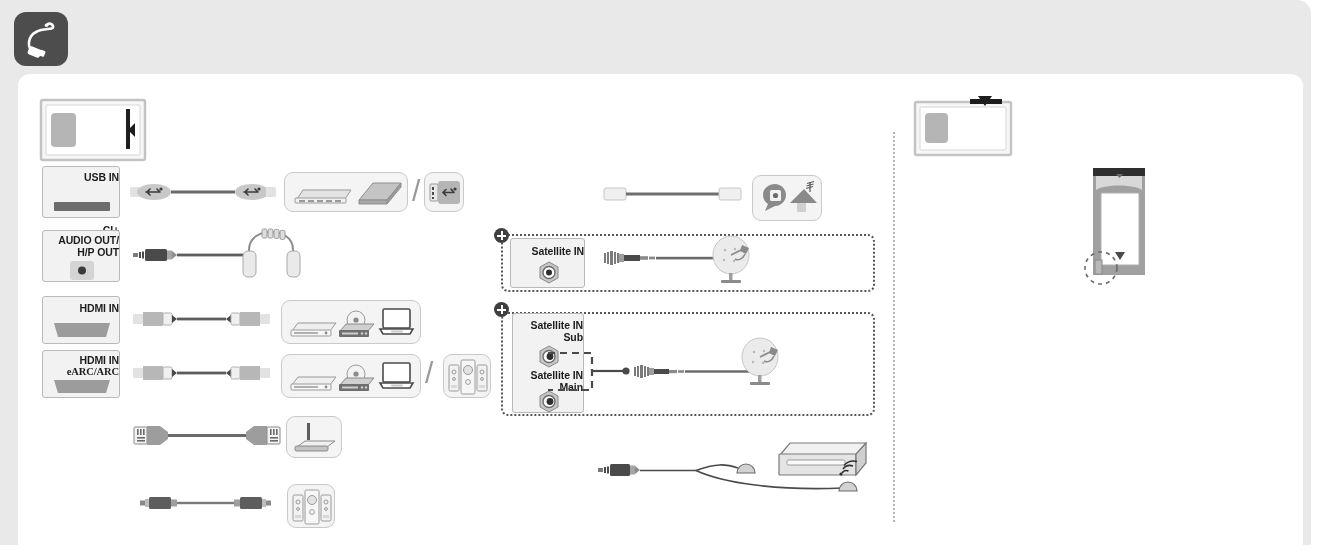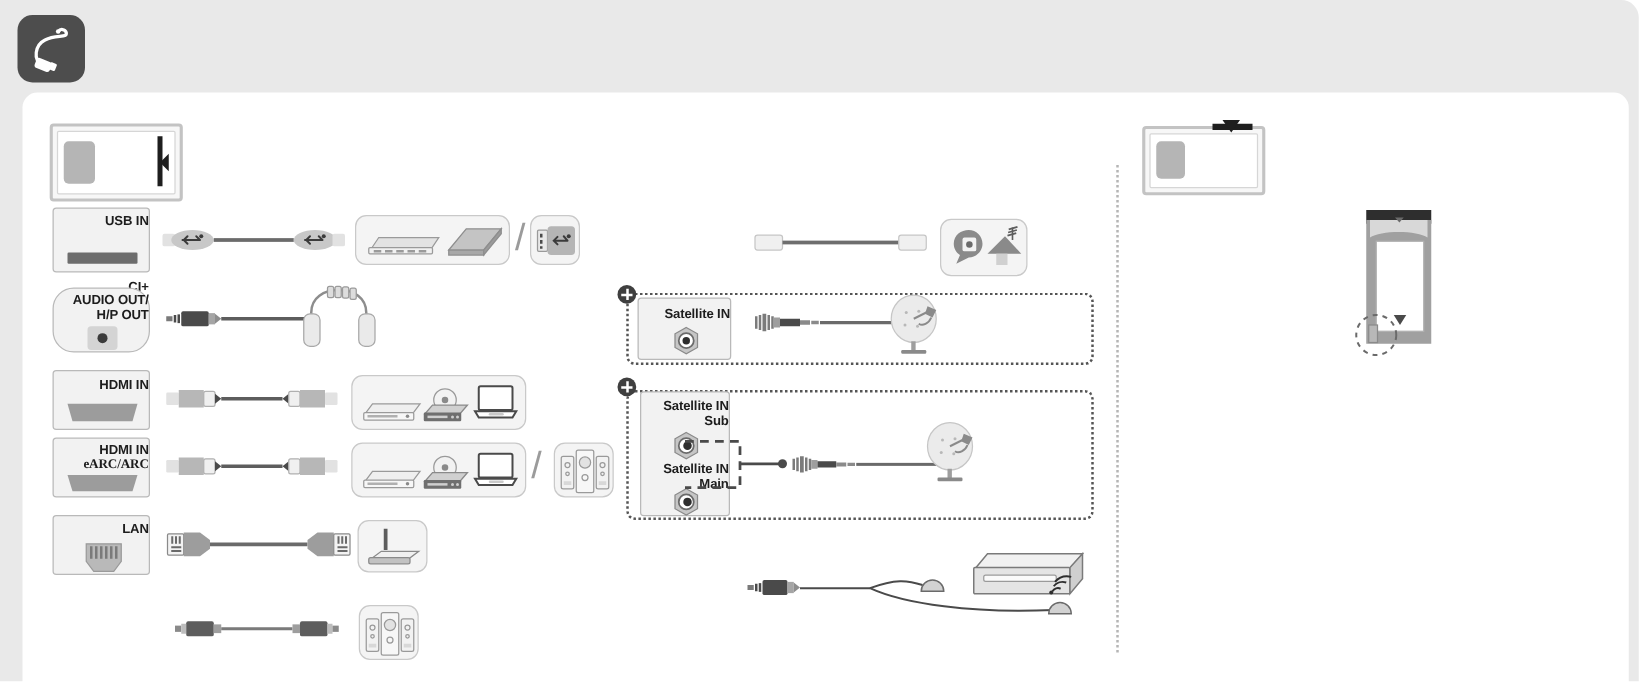--- a/index.html
+++ b/index.html
@@ -97,21 +97,21 @@
       <rect x="0" y="3" width="8" height="17" rx="1" fill="#e8e8e8" stroke="#9a9a9a" stroke-width="1"></rect>
       <rect x="2" y="6" width="2" height="3" fill="#4a4a4a"></rect>
         <rect x="2" y="11" width="2" height="3" fill="#4a4a4a"></rect>
         <rect x="2" y="16" width="2" height="2" fill="#4a4a4a"></rect>
       <rect x="8" y="0" width="22" height="23" rx="3" fill="#b5b5b5"></rect>
       <path d="M13 11.5 h11 M16 8.5 l-3 3 3 3 M21 8 l3 3.5" stroke="#3b3b3b" stroke-width="1.6" fill="none" stroke-linecap="round"></path>
       <circle cx="25" cy="8" r="1.6" fill="#3b3b3b"></circle>
     </svg>
   </div>
 
-  <div class="box" style="left:42px;top:230px;width:78px;height:52px;border-radius:17px;">
+  <div class="box" style="left:42px;top:230px;width:78px;height:52px;">
     <div class="lbl" style="top:4px;">AUDIO OUT/</div>
     <div class="lbl" style="top:16px;">H/P OUT</div>
     <svg class="abs" style="left:27px;top:30px;" width="24" height="20">
       <rect x="0" y="0" width="24" height="19" rx="3" fill="#d4d4d4"></rect>
       <circle cx="12" cy="9.5" r="4" fill="#3b3b3b"></circle>
     </svg>
   </div>
 
   <div class="abs" style="left:133px;top:246px;">
     <svg width="112" height="18" viewBox="0 0 112 18">
@@ -231,34 +231,20 @@
       <rect x="28" y="5" width="10" height="26" rx="1.5" fill="#f2f2f2" stroke="#9a9a9a" stroke-width="1"></rect>
       <circle cx="33" cy="12" r="2" fill="none" stroke="#9a9a9a" stroke-width="1"></circle>
         <circle cx="33" cy="19" r="1.4" fill="none" stroke="#9a9a9a" stroke-width="1"></circle>
       <rect x="30" y="25" width="6" height="3" fill="#d8d8d8"></rect>
       <rect x="12" y="0" width="14" height="34" rx="1.5" fill="#f7f7f7" stroke="#9a9a9a" stroke-width="1"></rect>
       <circle cx="19" cy="10" r="4.5" fill="#e2e2e2" stroke="#9a9a9a" stroke-width="1"></circle>
       <circle cx="19" cy="22" r="2.4" fill="none" stroke="#9a9a9a" stroke-width="1"></circle>
     </svg>
   </div>
 
-  <div class="box" style="left:42px;top:412px;width:78px;height:48px;">
-    <div class="lbl" style="top:5px;">LAN</div>
-    <svg class="abs" style="left:24px;top:20px;" width="32" height="26">
-      <path d="M2 2 L30 2 L30 16 L24 24 L8 24 L2 16 Z" fill="#b9b9b9" stroke="#9a9a9a" stroke-width="1"></path>
-      <g fill="#7a7a7a">
-          <rect x="5" y="4" width="2" height="10"></rect>
-          <rect x="9" y="4" width="2" height="10"></rect>
-          <rect x="13" y="4" width="2" height="10"></rect>
-          <rect x="17" y="4" width="2" height="10"></rect>
-          <rect x="21" y="4" width="2" height="10"></rect>
-          <rect x="25" y="4" width="2" height="10"></rect>
-        </g>
-    </svg>
-  </div>
 
   <div class="abs" style="left:134px;top:423px;">
     <svg width="146" height="26" viewBox="0 0 146 26">
       <rect x="0" y="4" width="13" height="17" rx="1" fill="#f3f3f3" stroke="#8a8a8a" stroke-width="1"></rect>
       <g fill="#6a6a6a">
           <rect x="3" y="6" width="1.6" height="6"></rect>
           <rect x="6" y="6" width="1.6" height="6"></rect>
           <rect x="9" y="6" width="1.6" height="6"></rect>
           <rect x="3" y="14" width="8" height="1.6"></rect>
           <rect x="3" y="17" width="8" height="1.6"></rect>

